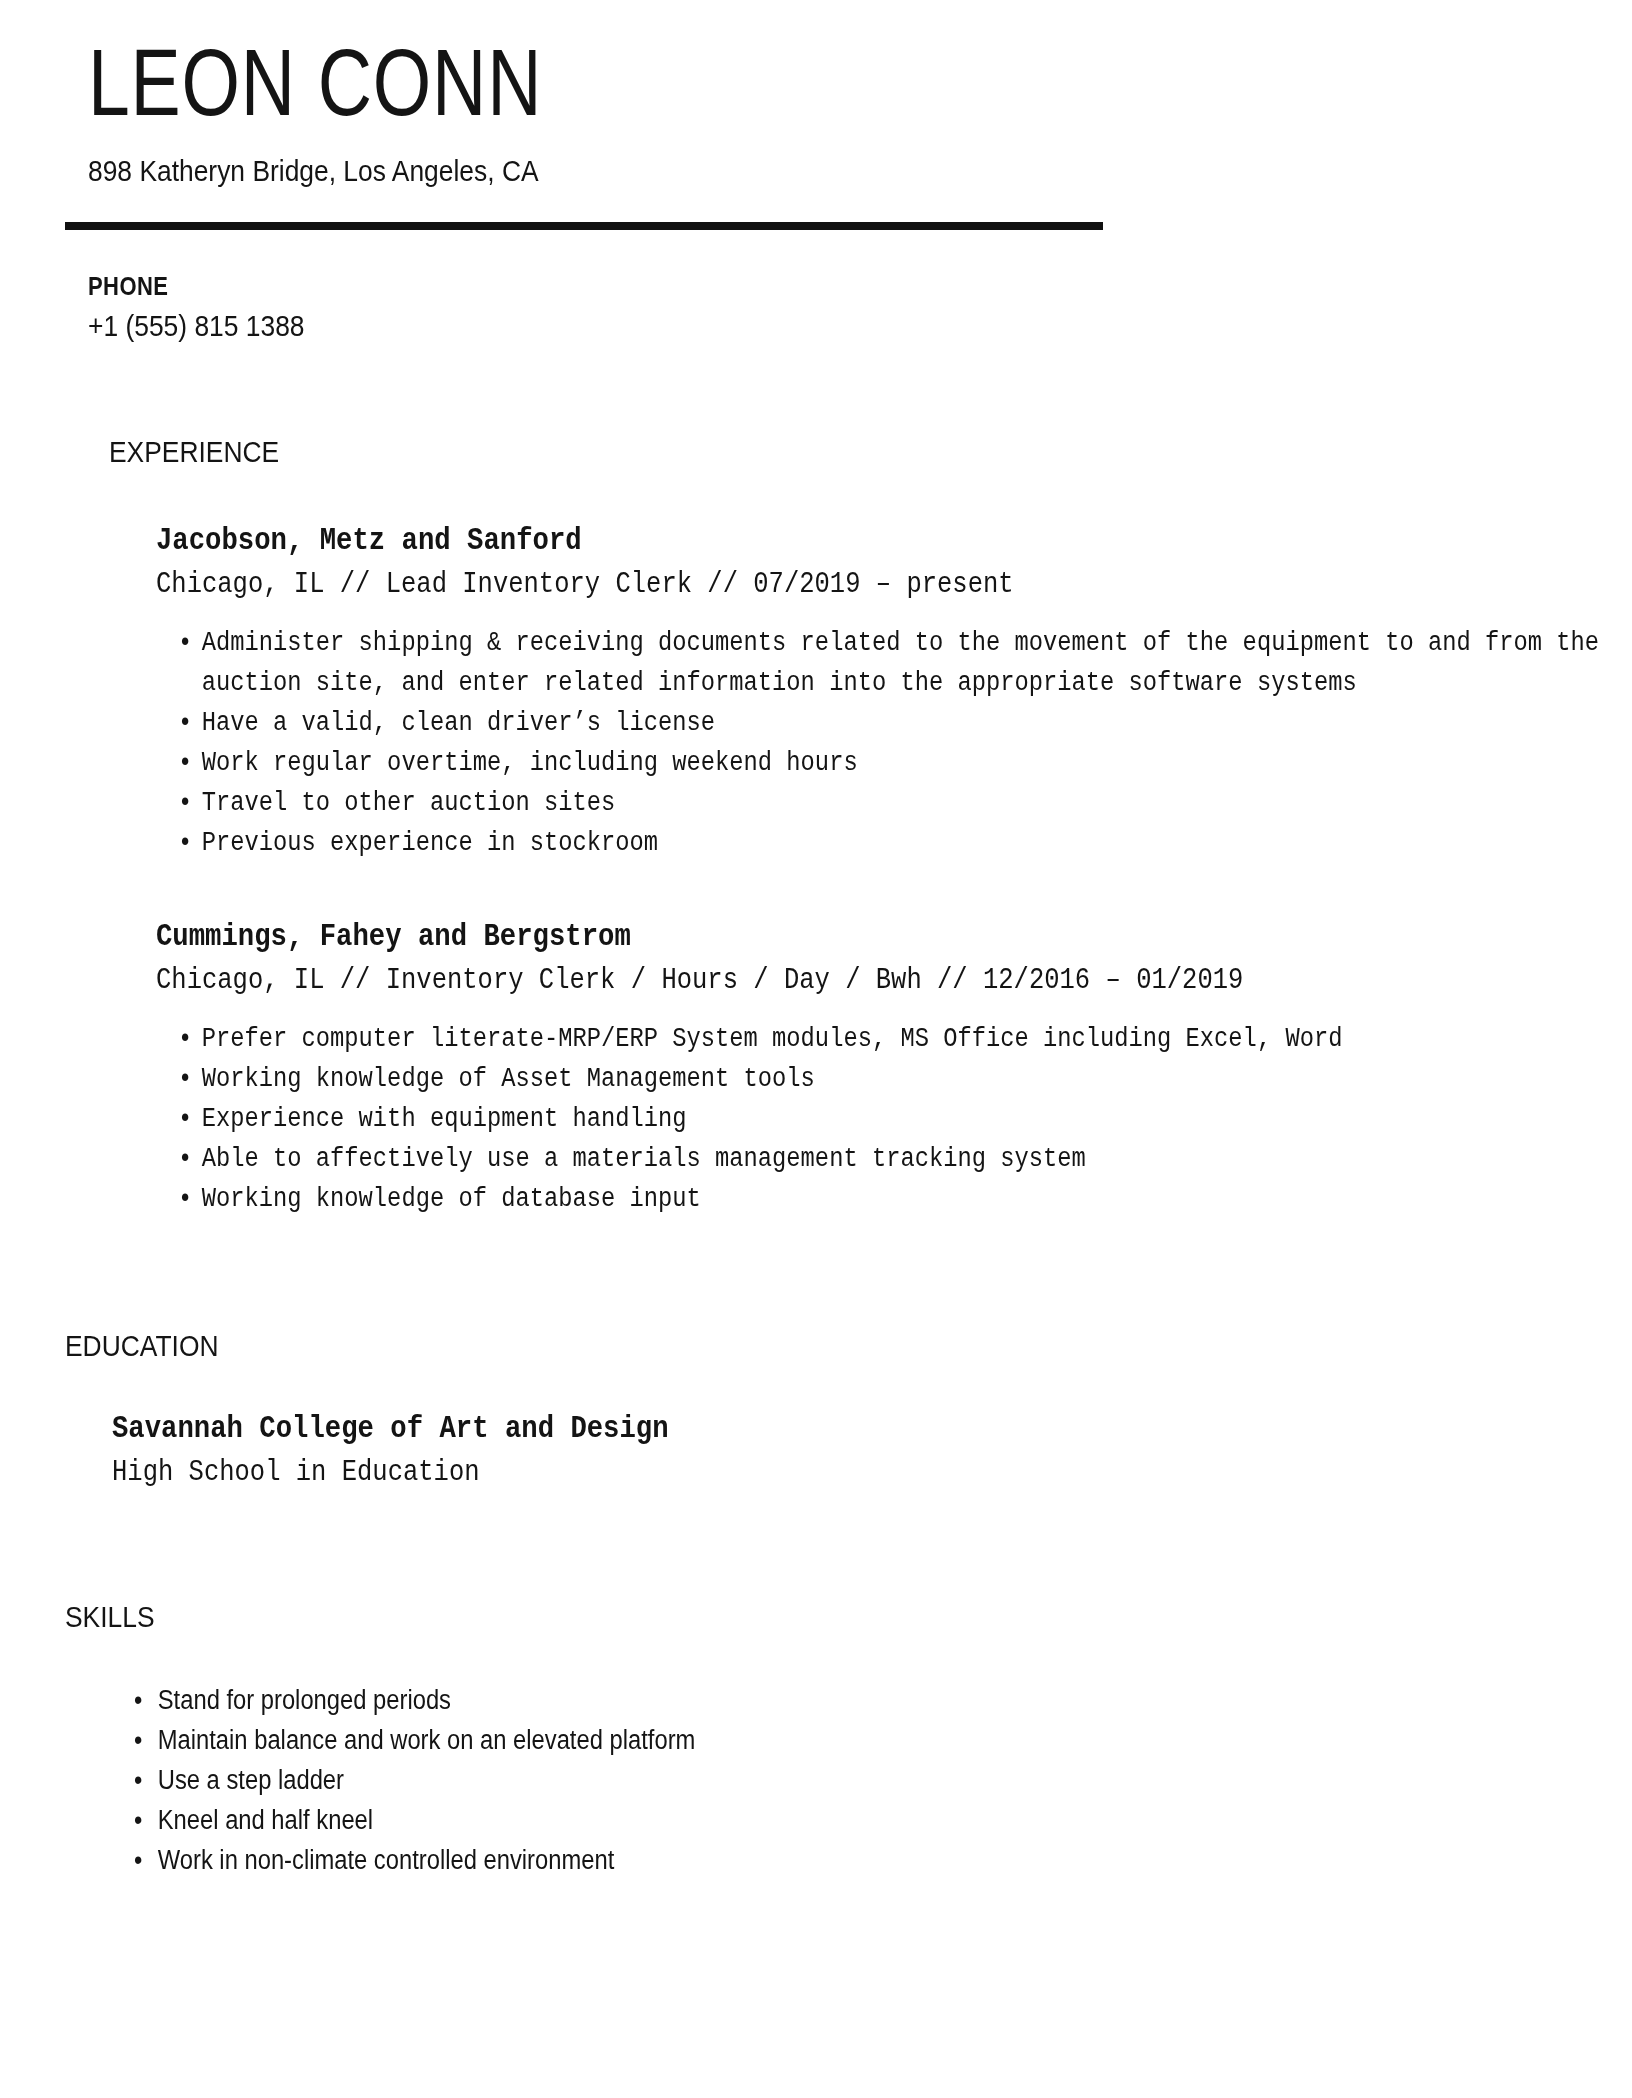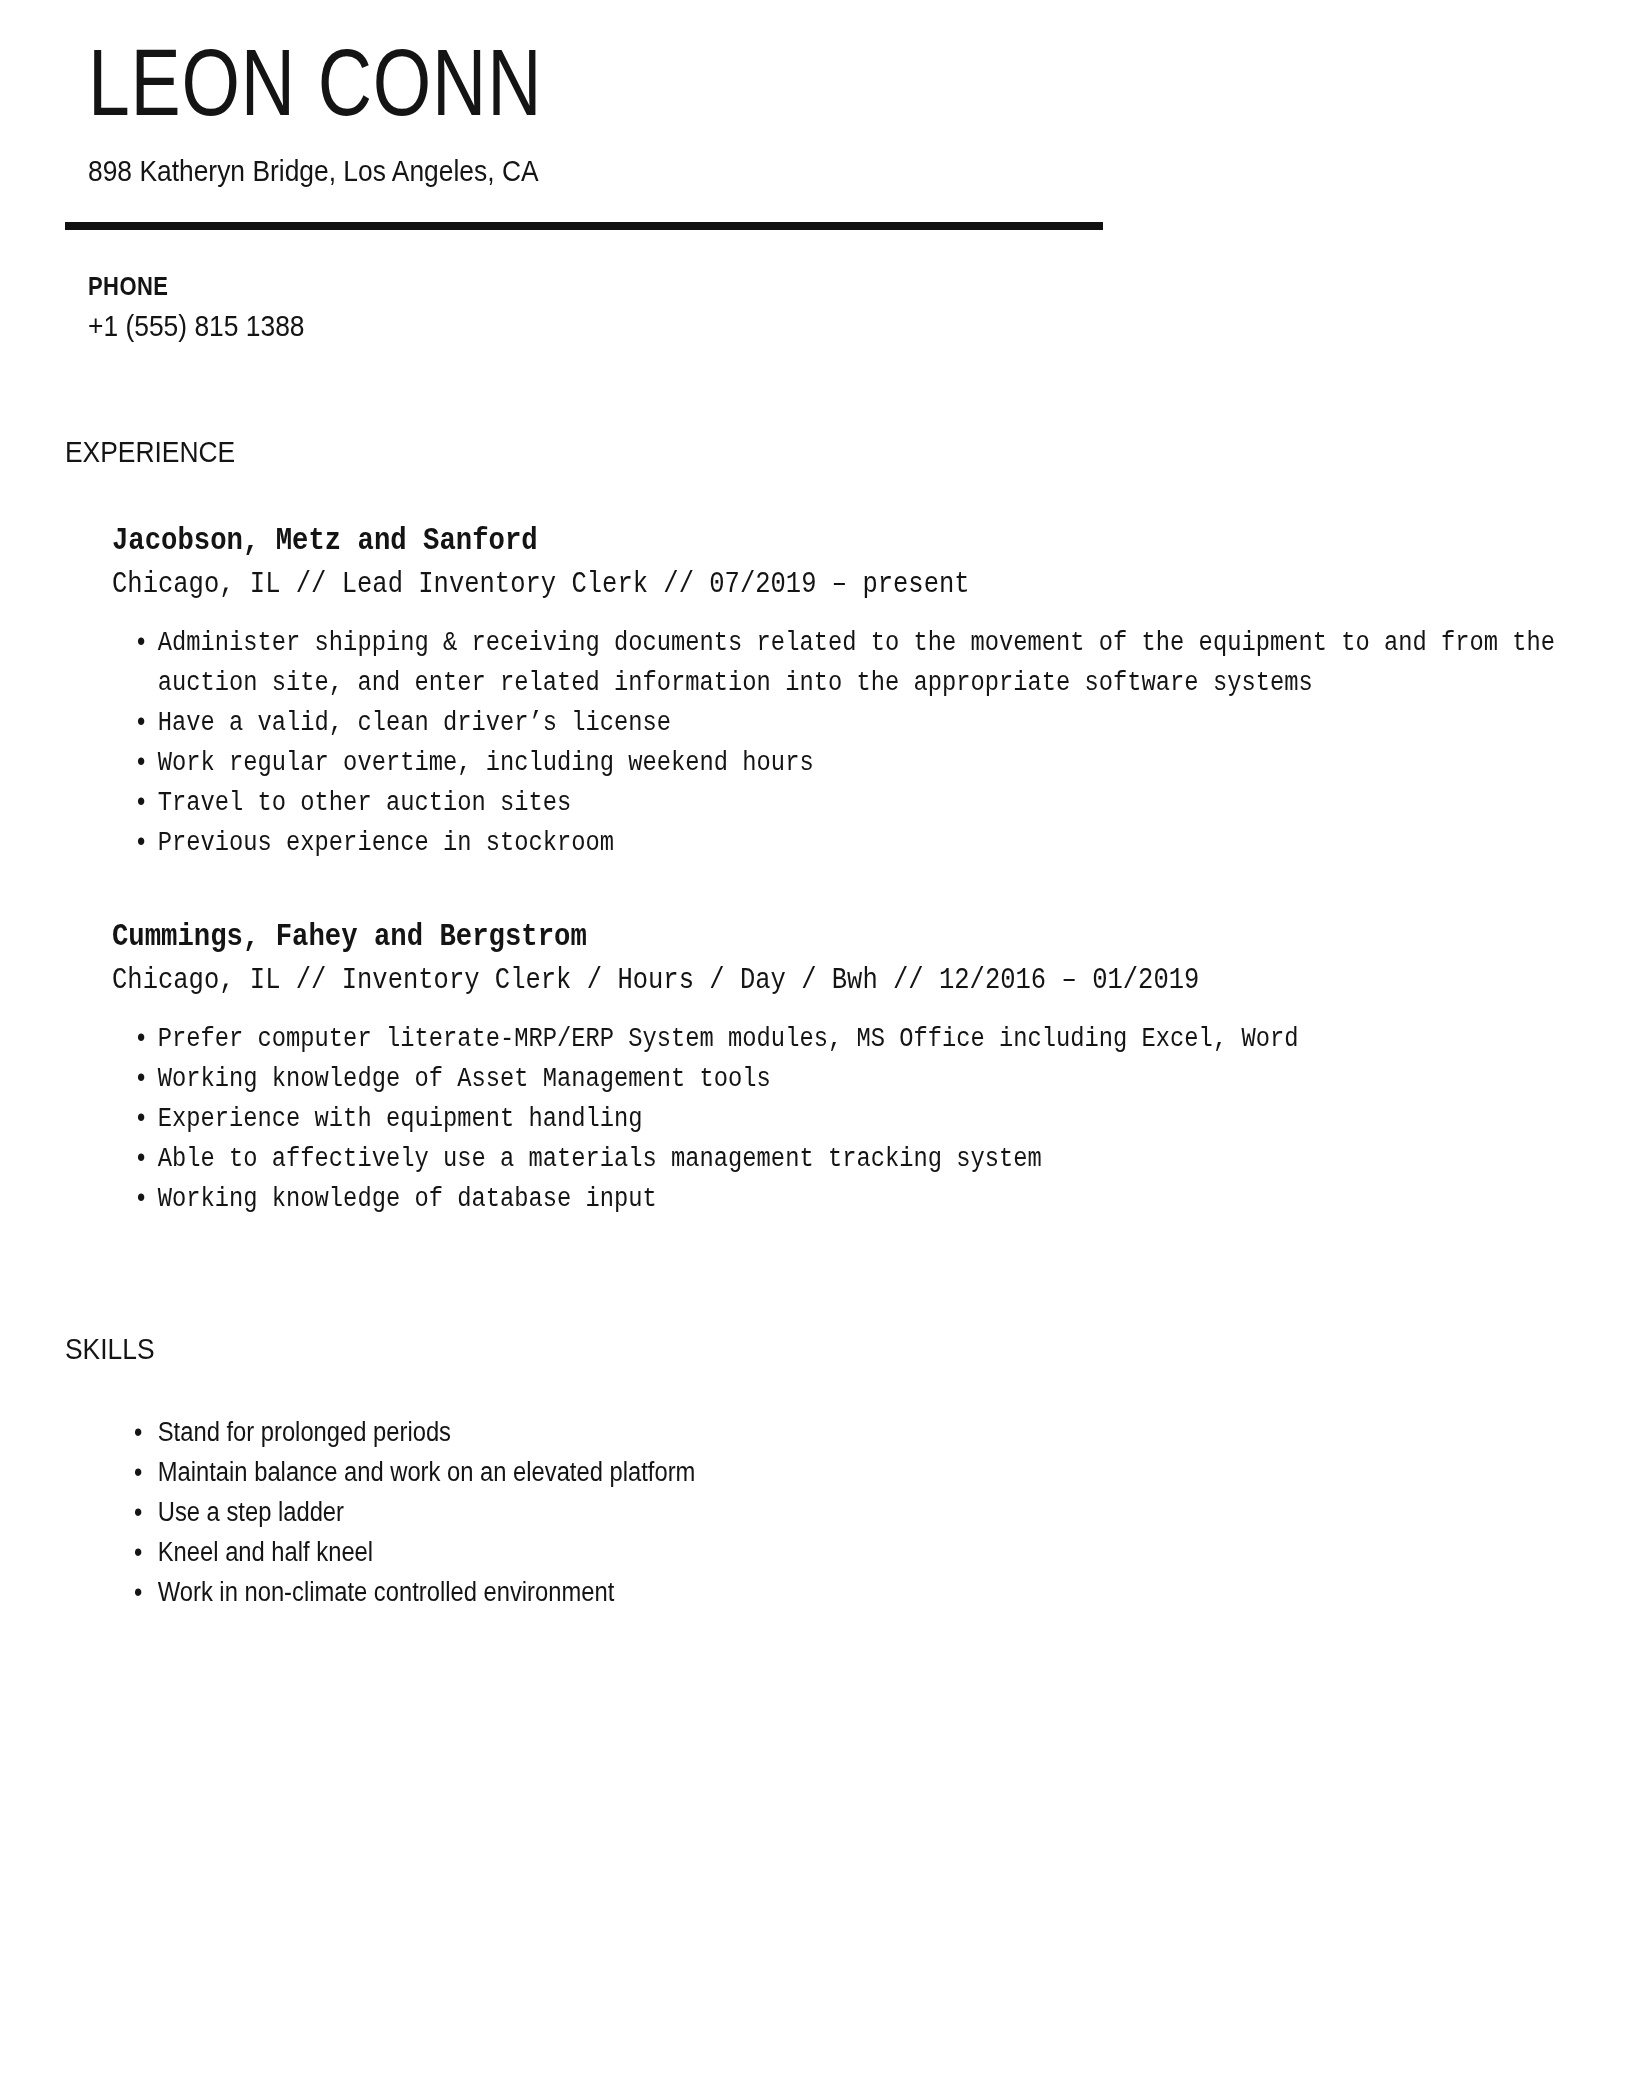--- a/index.html
+++ b/index.html
@@ -62,21 +62,21 @@
     margin: 12px 0 0 23px;
     white-space: nowrap;
   }
   .section-heading {
     font-size: 30px;
     font-weight: 400;
     line-height: 1;
     margin: 0;
     white-space: nowrap;
   }
-  .section-experience { margin-top: 96px; }
+  .section-experience { margin-top: 96px; margin-left: 44px; }
   .section-education  { margin-top: 112px; }
   .section-skills     { margin-top: 115px; }
   .job, .school-entry {
     margin: 58px 0 0 47px;
     font-family: Liberation Mono, monospace;
   }
   .school-entry { margin-top: 52px; }
   .job-company, .school-name {
     font-size: 31px;
     font-weight: 700;
@@ -163,20 +163,29 @@
 
             <li>Able to affectively use a materials management tracking system</li>
 
             <li>Working knowledge of database input</li>
 
         </ul>
       </article>
 
   </section>
 
+  <section class="section-education">
+    <h2 class="section-heading cx">EDUCATION</h2>
+
+      <article class="school-entry">
+        <h3 class="school-name cx">Savannah College of Art and Design</h3>
+        <div class="school-degree cx">High School in Education</div>
+      </article>
+
+  </section>
 
   <section class="section-skills">
     <h2 class="section-heading cx">SKILLS</h2>
 
     <ul class="bullets skills-list">
 
         <li>Stand for prolonged periods</li>
 
         <li>Maintain balance and work on an elevated platform</li>
 

